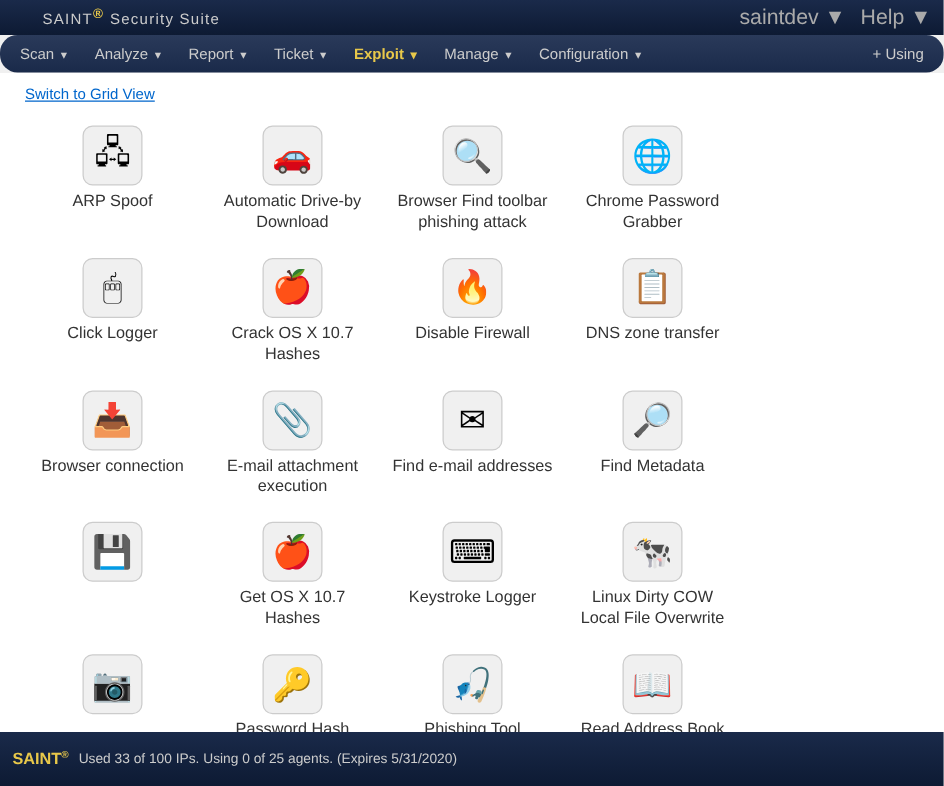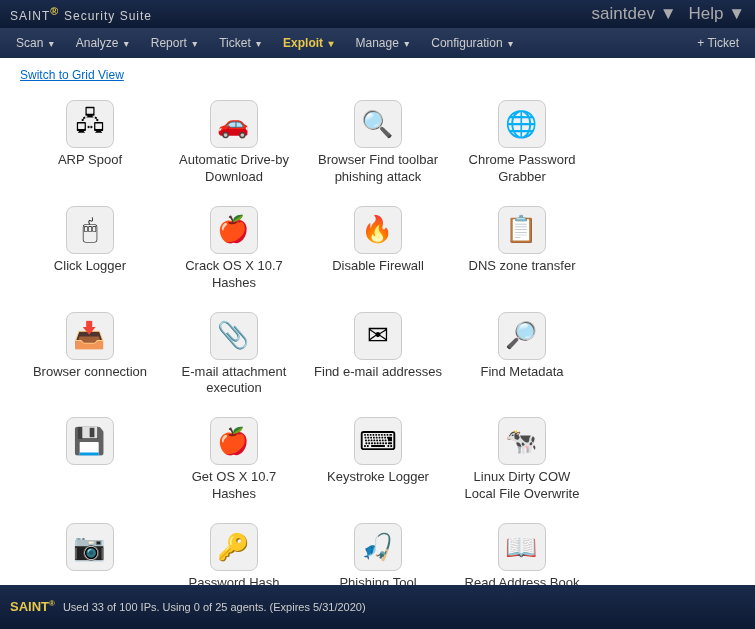--- a/index.html
+++ b/index.html
@@ -9,35 +9,36 @@
     .top-bar {
       background: linear-gradient(to bottom, #1a2a4a, #0d1a33);
       color: #ccc;
       display: flex;
       align-items: center;
       justify-content: space-between;
       padding: 0 10px;
       height: 28px;
       flex-shrink: 0;
     }
-    .top-bar-left { display: flex; align-items: flex-start; gap: 6px; }
+    .top-bar-left { display: flex; align-items: flex-start; gap: 6px; margin-left: 24px; }
     .top-bar-logo { color: #e8c84a; font-weight: bold; font-size: 13px; letter-spacing: 1px; }
     .top-bar-logo span { color: #ccc; font-weight: normal; font-size: 12px; }
     .top-bar-right { display: flex; gap: 12px; font-size: 17px; color: #aaa; }
     .top-bar-right a { color: #aaa; text-decoration: none; cursor: pointer; }
 
     
     .nav-bar {
       background: linear-gradient(to bottom, #2a3a5a, #1a2a4a);
       display: flex;
       align-items: center;
       height: 30px;
       padding: 0 6px;
       flex-shrink: 0;
       gap: 2px;
+      border-radius: 14px;
     }
     .nav-item {
       color: #ccc;
       padding: 4px 10px;
       cursor: pointer;
       font-size: 12px;
       border-radius: 3px;
       white-space: nowrap;
     }
     .nav-item.active { color: #e8c84a; font-weight: bold; }
@@ -131,21 +132,21 @@
 </div>
 
 <div class="nav-bar">
   <div class="nav-item">Scan <span class="arrow">▾</span></div>
   <div class="nav-item">Analyze <span class="arrow">▾</span></div>
   <div class="nav-item">Report <span class="arrow">▾</span></div>
   <div class="nav-item">Ticket <span class="arrow">▾</span></div>
   <div class="nav-item active">Exploit <span class="arrow">▾</span></div>
   <div class="nav-item">Manage <span class="arrow">▾</span></div>
   <div class="nav-item">Configuration <span class="arrow">▾</span></div>
-  <div class="nav-create">+ Ticket</div>
+  <div class="nav-create">+ Using</div>
 </div>
 
 <div class="content">
   <a class="switch-link">Switch to Grid View</a>
   <div class="tools-grid" id="tools-grid">
 
   <div class="tool-item">
         <div class="tool-icon" style="background: rgb(240, 240, 240); border: 1px solid rgb(204, 204, 204); border-radius: 8px; font-size: 26px;">🖧</div>
         <div class="tool-label">ARP Spoof</div>
       </div>

